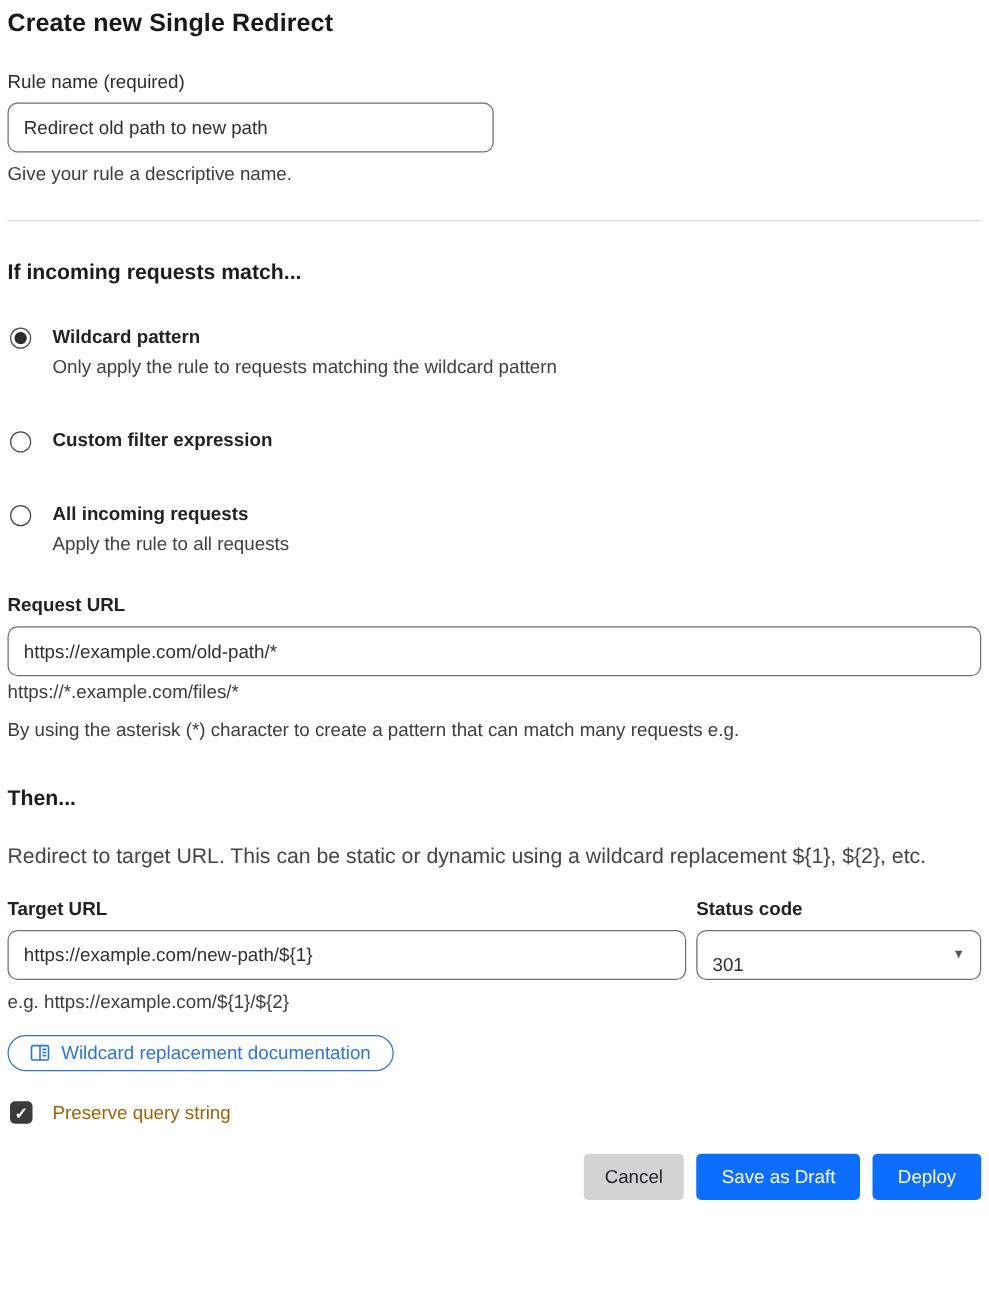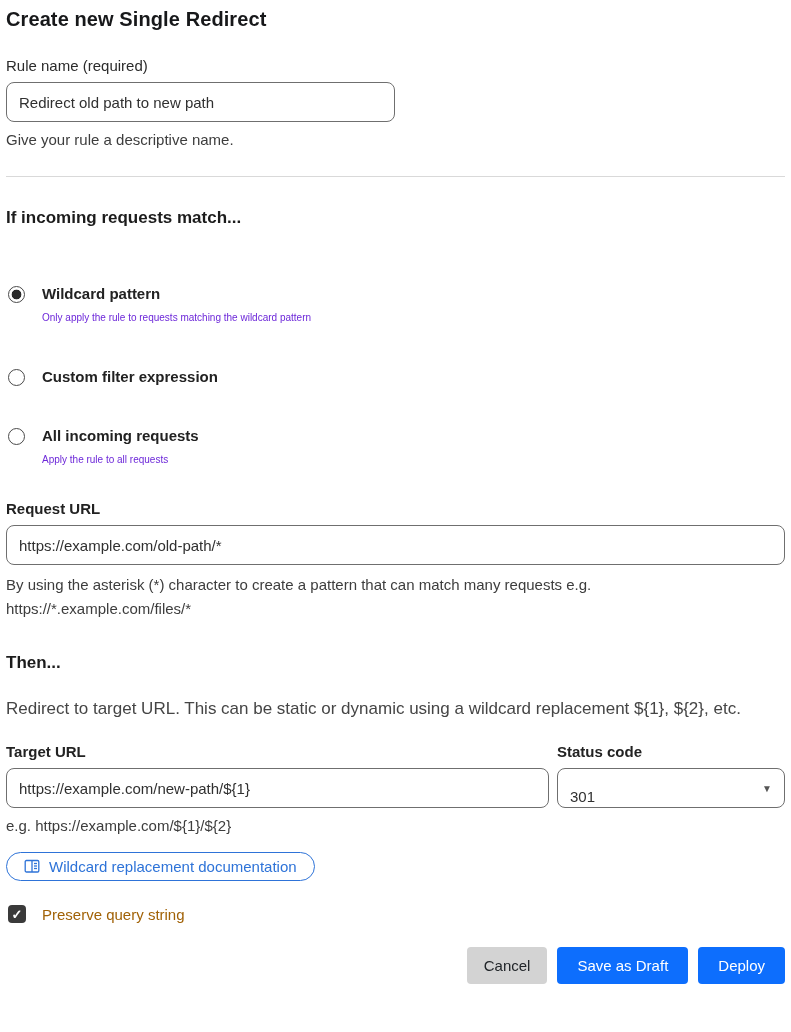--- a/index.html
+++ b/index.html
@@ -27,34 +27,34 @@
     font-family: "Liberation Sans", sans-serif; outline: none; width: 100%;
   }
   .rule-name-input { width: 389px; }
 
   .helper-text { font-size: 15px; color: #3d3d3d; margin-top: 7px; line-height: 22px; }
 
   .divider { border: none; border-top: 1px solid #d9d9d9; margin: 25px 0 0 0; }
 
   .section-heading { font-size: 17px; font-weight: 700; color: #1c1c1c; margin: 31px 0 0 0; }
 
-  .radio-list { margin-top: 56px; }
+  .radio-list { margin-top: 32px; }
   .radio-option { display: flex; align-items: flex-start; margin-bottom: 39px; }
   .radio-option:last-child { margin-bottom: 0; }
   input[type="radio"] {
     appearance: none; -webkit-appearance: none;
     width: 17px; height: 17px; margin: 2px 0 0 2px; flex: 0 0 auto;
     border: 1px solid #4a4a4a; border-radius: 50%; background: #fff; cursor: pointer;
   }
   input[type="radio"]:checked {
     background: radial-gradient(circle, #2b2b2b 0 4.5px, transparent 5.2px);
   }
   .radio-texts { margin-left: 17px; }
   .radio-label { font-size: 15px; font-weight: 700; color: #222; line-height: 20px; }
-  .radio-desc { font-size: 10px; color: #6d28d9; margin-top: 4px; line-height: 20px; }
+  .radio-desc { font-size: 15px; color: #404040; margin-top: 4px; line-height: 20px; }
 
   .request-url-group { margin-top: 30px; }
 
   .doc-button {
     display: inline-flex; align-items: center; gap: 9px;
     margin-top: 18px; padding: 0 17px; height: 29px;
     border: 1px solid #2e73d8; border-radius: 999px; background: #ffffff;
     color: #2e73d8; font-size: 15px; font-family: "Liberation Sans", sans-serif;
     cursor: pointer;
   }
@@ -131,22 +131,22 @@
       <span class="radio-texts">
         <span class="radio-label" style="display:block">All incoming requests</span>
         <span class="radio-desc" style="display:block">Apply the rule to all requests</span>
       </span>
     </label>
   </div>
 
   <div class="request-url-group">
     <div class="field-label bold">Request URL</div>
     <input class="text-input" type="text" value="https://example.com/old-path/*" style="">
+    <div class="helper-text" style="margin-top:2px">https://*.example.com/files/*</div>
     <div class="helper-text" style="margin-top:9px">By using the asterisk (*) character to create a pattern that can match many requests e.g.</div>
-    <div class="helper-text" style="margin-top:2px">https://*.example.com/files/*</div>
   </div>
 
 
   <h2 class="section-heading" style="margin-top:33px">Then...</h2>
 
   <p class="then-para">Redirect to target URL. This can be static or dynamic using a wildcard replacement ${1}, ${2}, etc.</p>
 
   <div class="target-row">
     <div class="target-col">
       <div class="field-label bold">Target URL</div>

